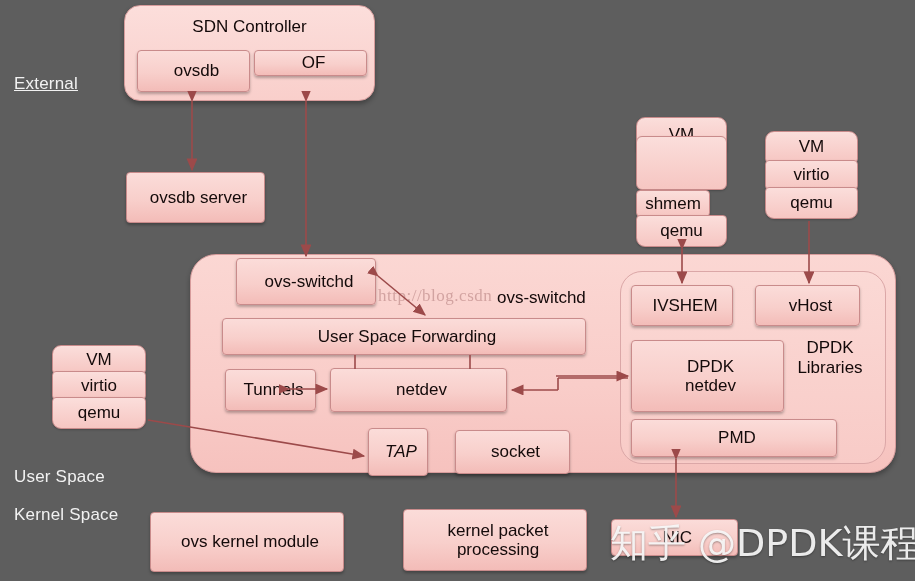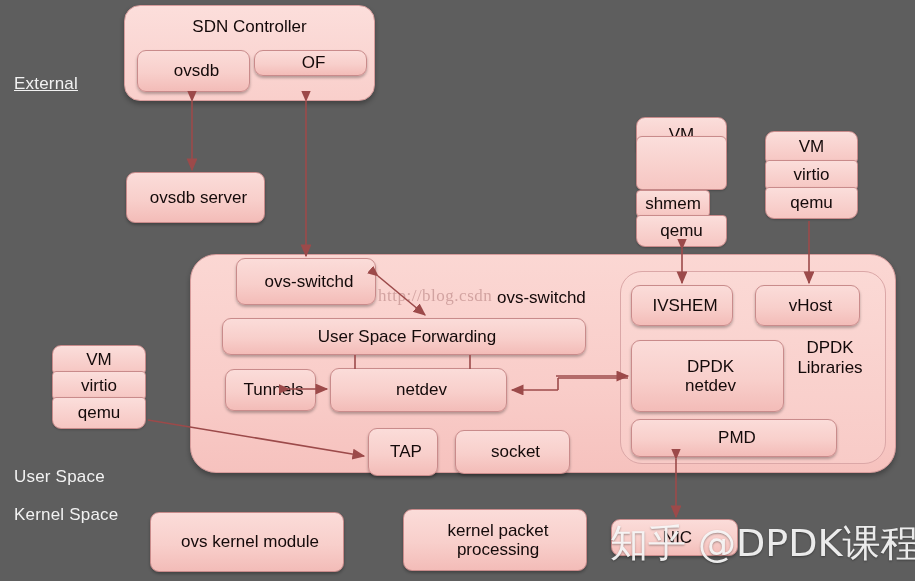--- a/index.html
+++ b/index.html
@@ -19,21 +19,21 @@
     letter-spacing:.2px;
     white-space:nowrap;
     z-index:40;
   }
 
   
   .node{
     position:absolute;
     box-sizing:border-box;
     border:1px solid #c98b8b;
-    border-radius:9px;
+    border-radius:4px;
     background:linear-gradient(180deg,#fbdcd9 0%,#f8cfcb 55%,#f3bcb8 100%);
     box-shadow:0 2px 3px rgba(0,0,0,.28);
     display:flex;
     align-items:center;
     justify-content:center;
     text-align:center;
     color:#140a0a;
     font-size:17px;
     line-height:1.12;
     z-index:20;
@@ -164,21 +164,21 @@
   </div>
   <div class="node" style="left:222px;top:318px;width:364px;height:37px;">
     <span>User Space Forwarding</span>
   </div>
   <div class="node" style="left:194px;top:369px;width:91px;height:42px;margin-left:31px;">
     <span>Tunnels</span>
   </div>
   <div class="node" style="left:330px;top:368px;width:177px;height:44px;">
     <span>netdev</span>
   </div>
-  <div class="node" style="left:368px;top:428px;width:70px;height:48px;">
+  <div class="node" style="left:368px;top:428px;width:60px;height:48px;font-style:italic;">
     <span>TAP</span>
   </div>
   <div class="node" style="left:455px;top:430px;width:115px;height:44px;">
     <span>socket</span>
   </div>
 
   <div class="subpanel" style="left:620px;top:271px;width:266px;height:193px;"></div>
   <div class="panel-title" style="left:780px;top:338px;width:100px;">DPDK
 Libraries</div>
 

